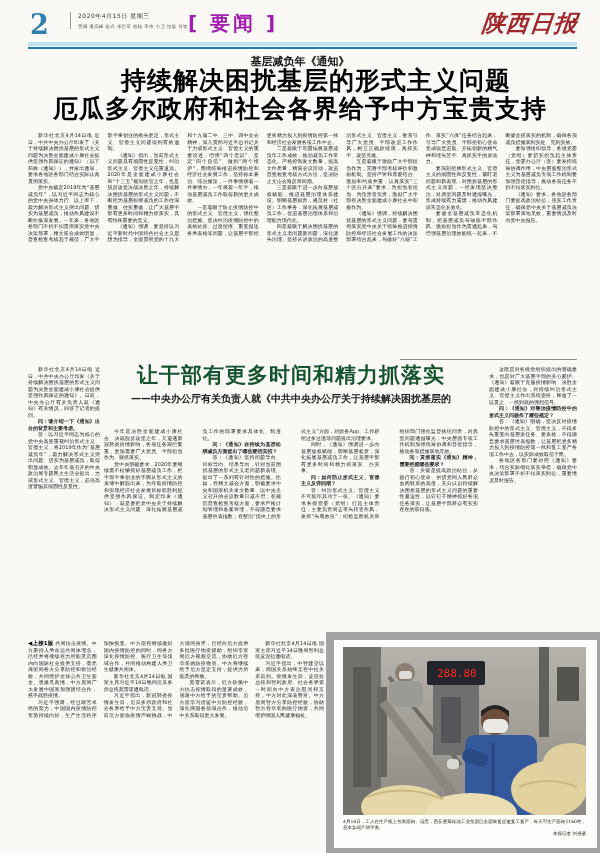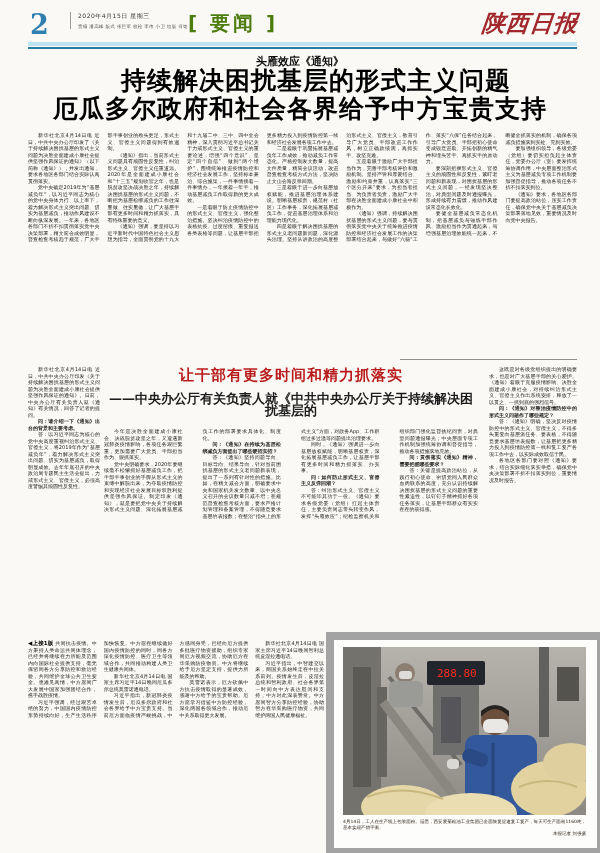--- a/index.html
+++ b/index.html
@@ -4,41 +4,41 @@
 <style>
   html,body{margin:0;padding:0;}
   body{background:#e9e7e2;font-family:"DejaVu Sans","Liberation Sans",sans-serif;}
   #page{position:relative;width:600px;height:853px;background:#faf9f6;margin:0 auto;overflow:hidden;color:#1c1c1c;}
 
   
   .pagenum{position:absolute;left:30px;top:9px;font-size:27px;font-weight:900;color:#2f7fb0;font-family:"DejaVu Serif","Liberation Serif",serif;}
   .dateblock{position:absolute;left:70px;top:12px;border-left:1px solid #9a9a9a;padding-left:7px;}
   .dateline{font-size:6px;color:#333;letter-spacing:.5px;}
   .credits{font-size:4.5px;color:#555;margin-top:3px;letter-spacing:.3px;}
-  .section{position:absolute;left:188px;top:10px;font-size:20px;font-weight:900;color:#4d7c0f;letter-spacing:3px;}
+  .section{position:absolute;left:188px;top:10px;font-size:20px;font-weight:900;color:#a21caf;letter-spacing:3px;}
   .masthead{position:absolute;right:22px;top:8px;font-size:23px;font-weight:900;color:#a1282c;font-family:"DejaVu Serif","Liberation Serif",serif;font-style:italic;transform:skewX(-6deg);letter-spacing:1px;}
   .rule-light{position:absolute;left:28px;top:42px;width:549px;height:4px;background:#bfe2f2;}
   .rule-dark{position:absolute;left:28px;top:47px;width:549px;height:2px;background:#267aa6;}
 
   
   .a1-kicker{position:absolute;left:0;top:54px;width:600px;text-align:center;font-size:11px;font-weight:700;color:#111;}
   .a1-title{position:absolute;left:0;width:600px;text-align:center;font-weight:900;color:#000;font-size:25px;letter-spacing:1px;line-height:27px;}
   #a1t1{top:67px;margin-left:16px;} #a1t2{top:95px;}
   .bodytext{font-size:5px;line-height:6.5px;text-align:justify;color:#222;overflow:hidden;}
   .bodytext p{margin:0;text-indent:2em;}
   .bodytext p.bold{font-weight:700;}
   #a1-body{position:absolute;left:28px;top:132px;width:549px;height:226px;column-count:7;column-gap:8px;}
 
   .right-rule{position:absolute;left:400px;top:359px;width:177px;height:1px;background:#8f8f8f;}
 
   
   #a2-col1{position:absolute;left:28px;top:366px;width:72px;height:266px;}
   .a2-headblock{position:absolute;left:104px;top:362px;width:374px;text-align:center;}
-  .a2-title{font-size:15px;font-weight:900;color:#b91c1c;letter-spacing:1px;line-height:26px;}
-  .a2-subtitle{margin-top:5px;font-size:13px;font-weight:700;color:#1d1d1d;line-height:11.5px;}
+  .a2-title{font-size:21px;font-weight:900;color:#14532d;letter-spacing:1px;line-height:26px;}
+  .a2-subtitle{margin-top:5px;font-size:10px;font-weight:700;color:#1d1d1d;line-height:11.5px;}
   #a2-body{position:absolute;left:104px;top:428px;width:374px;height:204px;column-count:4;column-gap:20px;}
 
   
   #sidebar{position:absolute;left:489px;top:366px;width:88px;height:266px;}
 
   
   #cont{position:absolute;left:28px;top:640px;width:296px;height:208px;column-count:4;column-gap:7px;}
   .cont-marker{font-weight:900;font-size:5.5px;color:#000;}
   #cont p:first-of-type{text-indent:0;display:inline;}
 
@@ -56,21 +56,21 @@
   <div class="pagenum">2</div>
   <div class="dateblock">
     <div class="dateline">2020年4月15日 星期三</div>
     <div class="credits">责编 潘高峰  版式 张巨军  校检 李伟 小卫  组版 何铭</div>
   </div>
   <div class="section">[ 要闻 ]</div>
   <div class="masthead">陕西日报</div>
   <div class="rule-light"></div>
   <div class="rule-dark"></div>
 
-  <div class="a1-kicker">头雁效应《通知》</div>
+  <div class="a1-kicker">基层减负年《通知》</div>
   <div class="a1-title" id="a1t1">持续解决困扰基层的形式主义问题</div>
   <div class="a1-title" id="a1t2">厄瓜多尔政府和社会各界给予中方宝贵支持</div>
   <div class="bodytext" id="a1-body">
       <p>新华社北京4月14日电 近日，中共中央办公厅印发了《关于持续解决困扰基层的形式主义问题为决胜全面建成小康社会提供坚强作风保证的通知》（以下简称《通知》），并发出通知，要求各地区各部门结合实际认真贯彻落实。</p>
       <p>党中央确定2019年为“基层减负年”，以习近平同志为核心的党中央身体力行、以上率下，着力解决形式主义突出问题、切实为基层减负，推动作风建设不断向纵深发展。一年来，各地区各部门不折不扣贯彻落实党中央决策部署，精文简会成效明显，督查检查考核趋于规范，广大干部干事创业的劲头更足，形式主义、官僚主义问题得到有效遏制。</p>
       <p>《通知》指出，当前形式主义问题具有顽固性反复性，纠治形式主义、官僚主义任重道远。2020年是全面建成小康社会和“十三五”规划收官之年，也是脱贫攻坚决战决胜之年，持续解决困扰基层的形式主义问题，不断把为基层松绑减负的工作往深里做、往实里做，让广大基层干部有更多时间和精力抓落实，具有特殊重要的意义。</p>
       <p>《通知》强调，要坚持以习近平新时代中国特色社会主义思想为指导，全面贯彻党的十九大和十九届二中、三中、四中全会精神，深入贯彻习近平总书记关于力戒形式主义、官僚主义的重要论述，增强“四个意识”、坚定“四个自信”、做到“两个维护”，围绕统筹推进疫情防控和经济社会发展工作，坚持标本兼治、综合施策，一件事情接着一件事情办，一年接着一年干，推动基层减负工作取得新的更大成效。</p>
       <p>一是着眼于防止疫情防控中的形式主义、官僚主义，强化整治措施。坚决纠治疫情防控中的表格抗疫、过度留痕、重复报送各类表格等问题，让基层干部把更多精力投入到疫情防控第一线和经济社会发展各项工作中去。</p>
       <p>二是着眼于巩固拓展基层减负年工作成效，推动减负工作常态化。严格控制发文数量，提高文件质量，精简会议活动，改进督查检查考核方式方法，坚决防止文山会海反弹回潮。</p>
       <p>三是着眼于进一步向基层放权赋能，推进基层治理体系建设。明晰基层权责，规范村（社区）工作事务，深化拓展基层减负工作，促进基层治理体系和治理能力现代化。</p>

